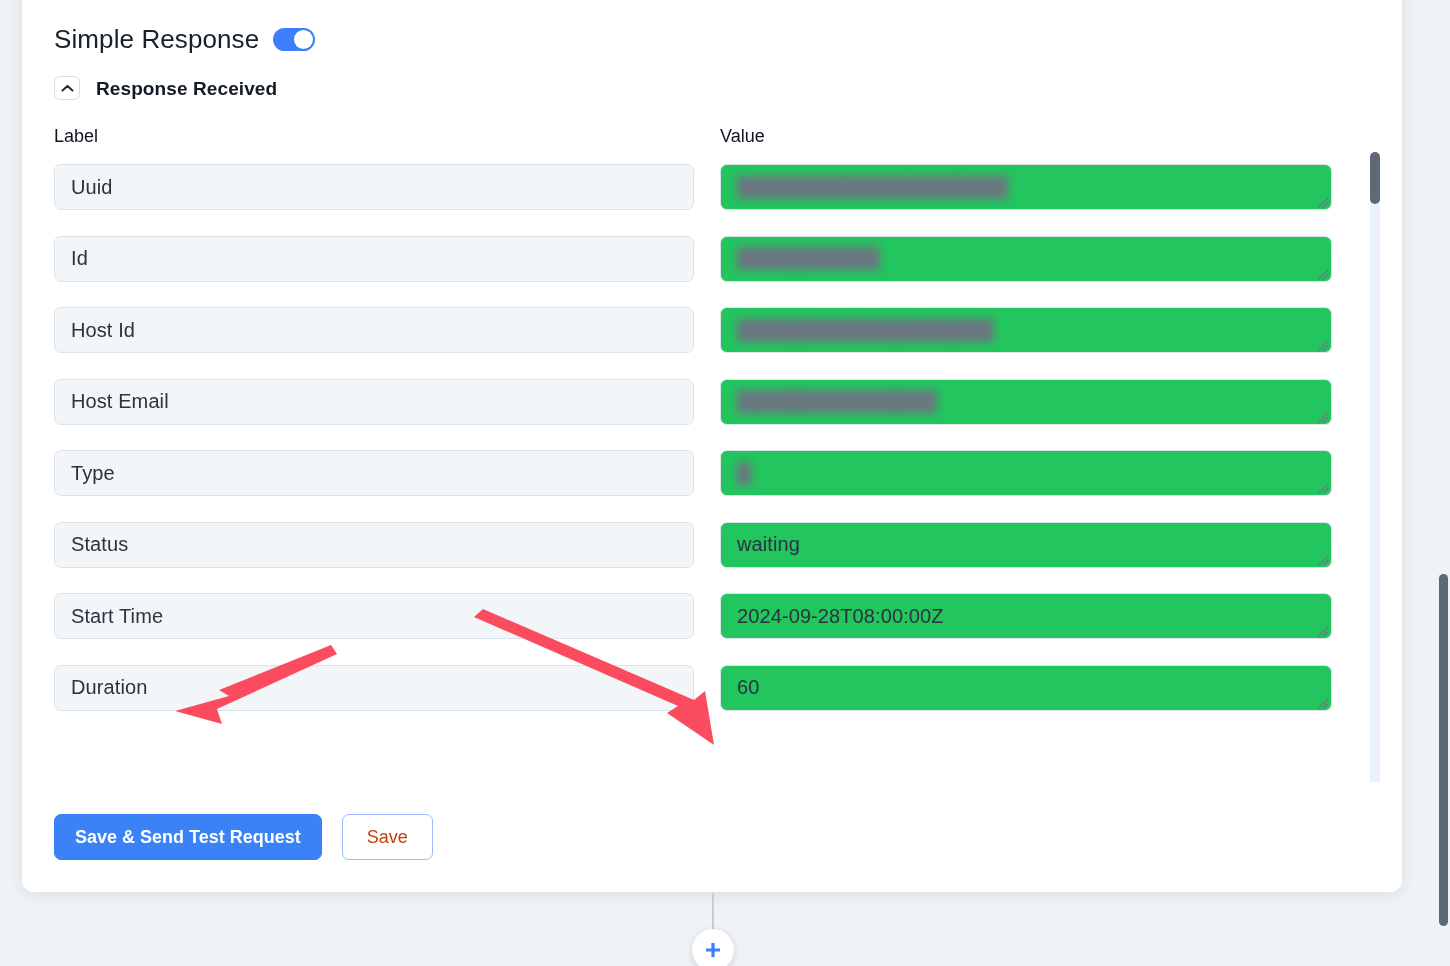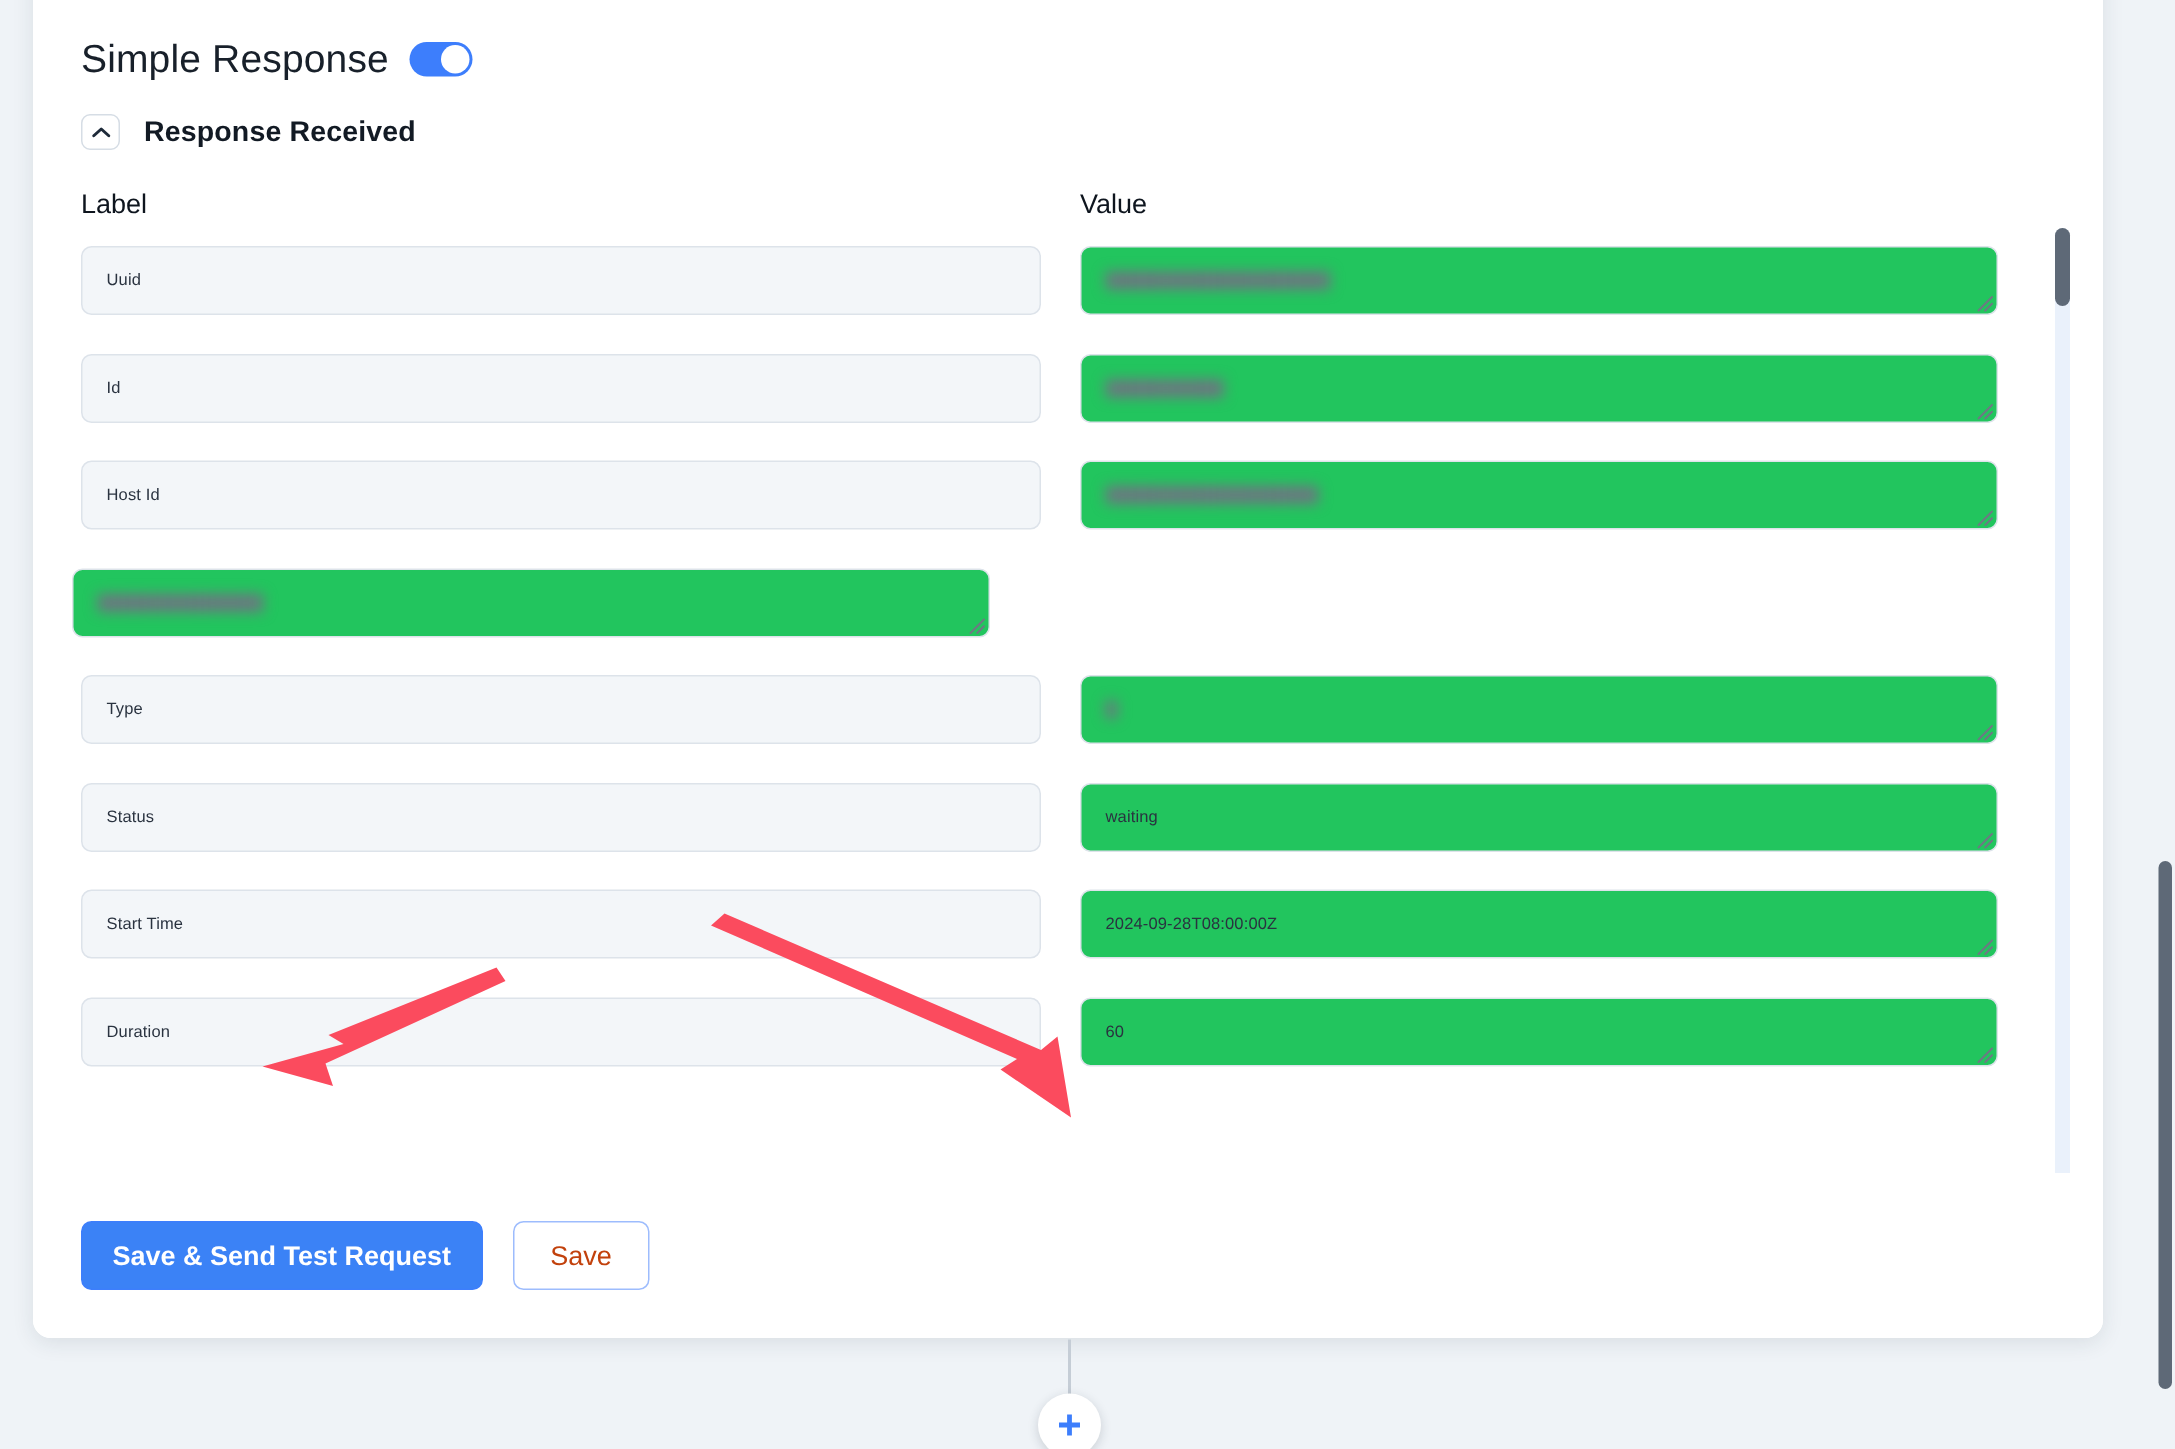--- a/index.html
+++ b/index.html
@@ -71,21 +71,21 @@
     position: relative; height: 71.5px;
     display: flex; align-items: flex-start;
   }
   .fld {
     position: relative;
     height: 46px;
     border: 1px solid #dde3ea;
     border-radius: 7px;
     display: flex; align-items: center;
     padding: 0 16px;
-    font-size: 11px;
+    font-size: 20px;
     color: #2a3340;
     letter-spacing: .1px;
     cursor: text;
   }
   .fld.label-fld { margin-left: 32px; width: 640px; background: #f3f6f9; }
   .fld.value-fld { margin-left: 26px; width: 612px; background: #22c55e; }
 
   
   .grip {
     position: absolute; right: 2px; bottom: 1px;
@@ -241,20 +241,21 @@
               <div class="fld value-fld">
                 <span class="blur">██████████████████</span>
                 <span class="grip">
                   <svg viewBox="0 0 14 14" width="14" height="14">
                     <path d="M13 4 L4 13 M13 8.5 L8.5 13" stroke="#6e7884" stroke-width="1.3" fill="none" stroke-linecap="round"></path>
                   </svg>
                 </span>
               </div>
             </div>
             <div class="row">
+              <div class="fld label-fld">Host Email</div>
               <div class="fld value-fld">
                 <span class="blur">██████████████</span>
                 <span class="grip">
                   <svg viewBox="0 0 14 14" width="14" height="14">
                     <path d="M13 4 L4 13 M13 8.5 L8.5 13" stroke="#6e7884" stroke-width="1.3" fill="none" stroke-linecap="round"></path>
                   </svg>
                 </span>
               </div>
             </div>
             <div class="row">

